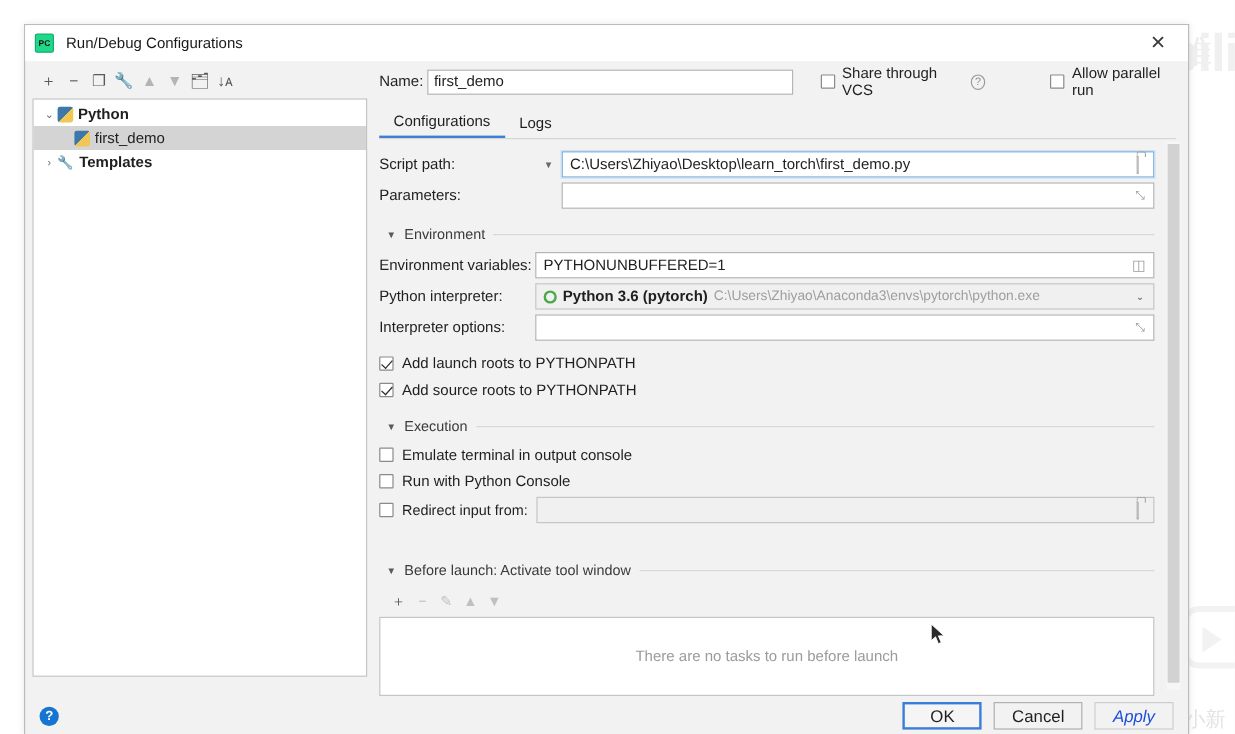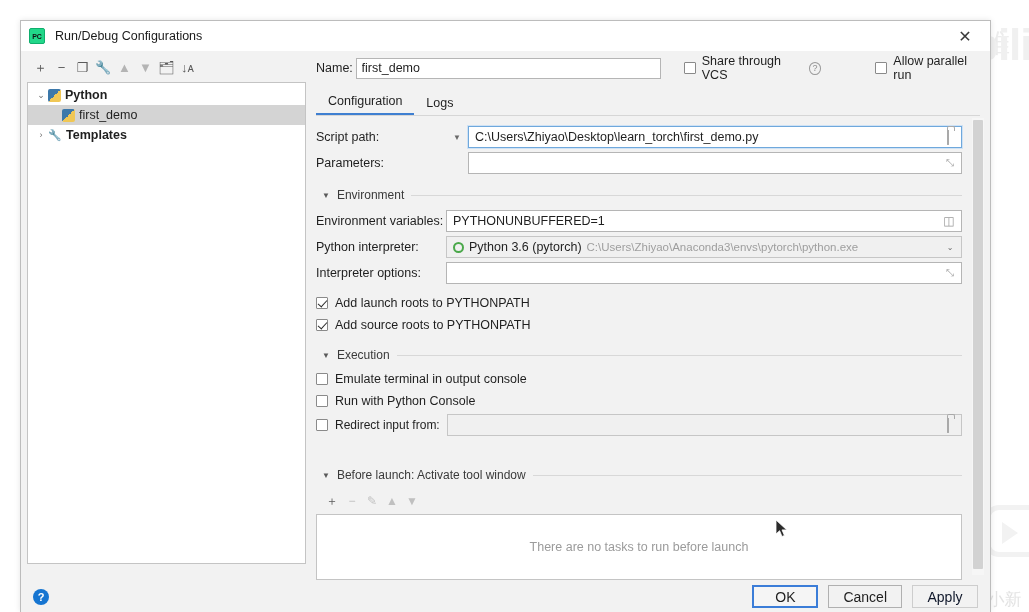--- a/index.html
+++ b/index.html
@@ -191,21 +191,21 @@
   .sec-label { font-size:12px; color:#3a3a3a; white-space:nowrap; }
   .sec-line { flex:1; height:1px; background:#d8d8d8; }
 
   .chk-row { display:flex; align-items:center; gap:7px; height:22px; font-size:12.5px;}
 
   
   .green-circle {
     width:11px; height:11px; border-radius:50%;
     border:2px solid #4aa84a; flex:none; margin-right:5px;
   }
-  .interp-name { font-weight:normal; font-size:12.5px; color:#1f1f1f; }
+  .interp-name { font-weight:bold; font-size:12.5px; color:#1f1f1f; }
   .interp-path { font-size:11.5px; color:#9e9e9e; margin-left:5px; }
   .chev { color:#6a6a6a; font-size:8px; width:16px; text-align:center; flex:none;}
 
   
   #tasks-toolbar { display:flex; align-items:center; gap:4px; height:26px; padding-left:8px; }
   .mini {
     width:16px; height:16px; display:flex; align-items:center;
     justify-content:center; font-size:12px; color:#5a5a5a;
   }
   .mini.dim { color:#c0c0c0; }
@@ -239,21 +239,21 @@
   }
   #footer-spacer { flex:1; }
   .dlg-btn {
     height:23px; min-width:66px; padding:0 14px;
     border:1px solid #b0b0b0; background:#f2f2f2;
     font-family:"Liberation Sans", sans-serif; font-size:14px;
     color:#1f1f1f; margin-left:10px;
     display:flex; align-items:center; justify-content:center;
   }
   .dlg-btn.primary { border:2px solid #3b7dd8; background:#f5f5f5; }
-  .dlg-btn.disabled { color:#0f172a; border-color:#cdcdcd; }
+  .dlg-btn.disabled { color:#1d4ed8; border-color:#cdcdcd;font-style:italic; }
 
   
   #cursor {
     position:absolute; left:775px; top:519px;
     width:0; height:0; pointer-events:none;
   }
   #cursor svg { display:block; }
 </style>
 </head>
 <body>
@@ -320,21 +320,21 @@
           <span>Share through VCS</span>
         </div>
         <div id="help-q">?</div>
         <div id="parallel-row" class="cb-row">
           <span class="cb"></span>
           <span>Allow parallel run</span>
         </div>
       </div>
 
       <div id="tabs">
-        <div class="tab active">Configuration</div>
+        <div class="tab active">Configurations</div>
         <div class="tab">Logs</div>
       </div>
       <div id="tabs-sep"></div>
 
       <div id="scroll-area">
 
         <div class="frow">
           <span class="flabel">Script path:</span>
           <span class="arrow-dn">▼</span>
           <span class="fin focus">

